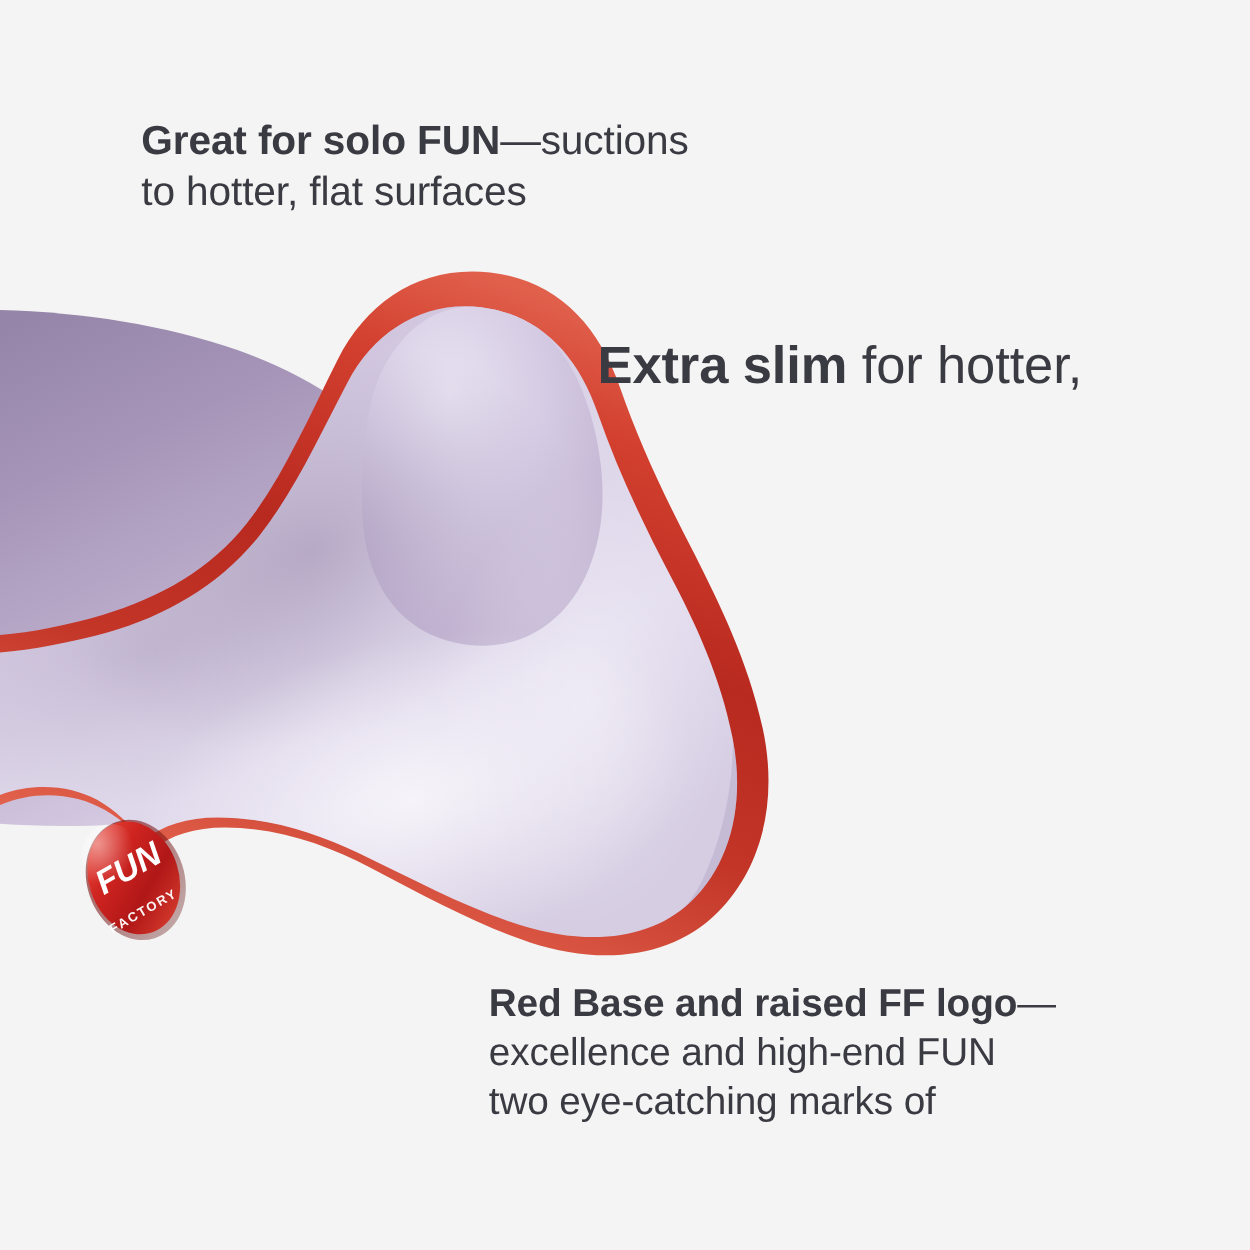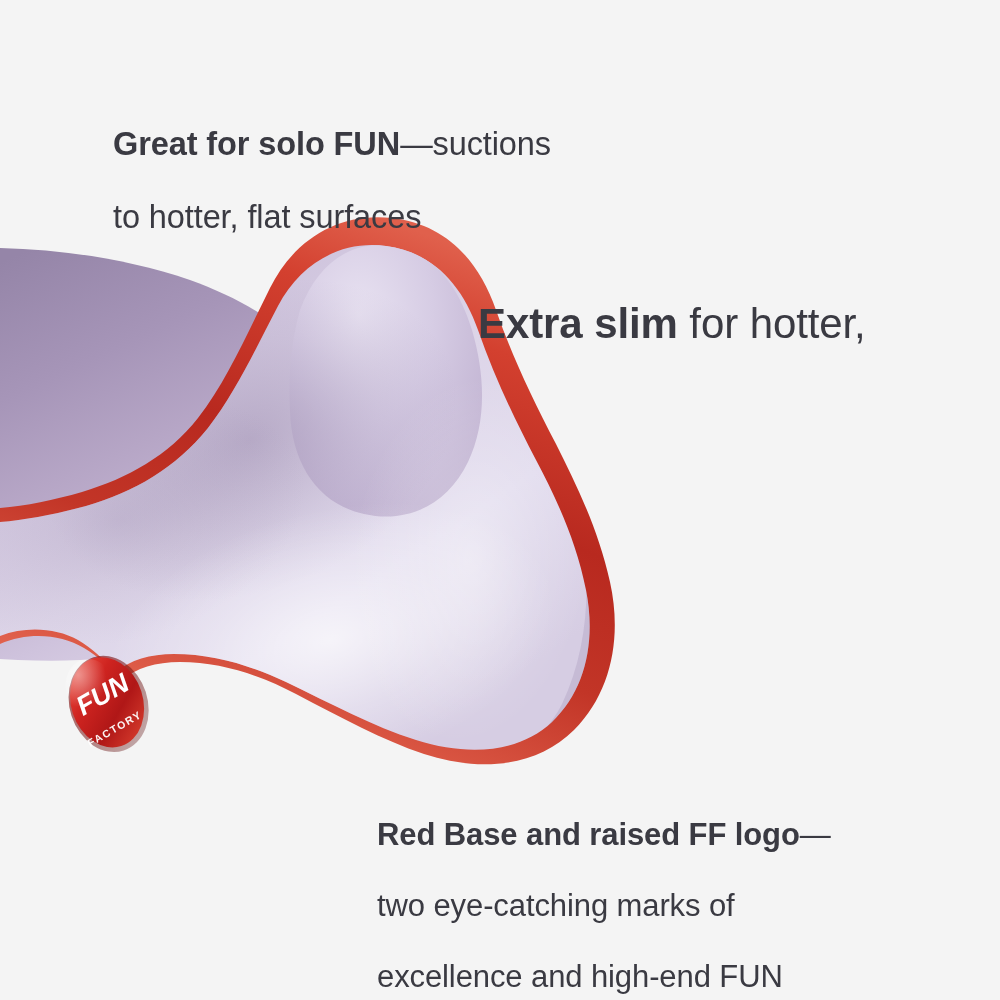--- a/index.html
+++ b/index.html
@@ -34,41 +34,40 @@
   .callout {
     position: absolute;
     color: #3a3a42;
     line-height: 1.26;
     letter-spacing: -0.1px;
     -webkit-font-smoothing: antialiased;
   }
   .callout .line {
     display: block;
     white-space: nowrap;
-    margin-top: 32px;
   }
   .callout .lead {
     font-weight: 700;
   }
   .callout .rest {
     font-weight: 400;
   }
 
   #callout-solo {
     left: 113px;
     top: 92px;
     font-size: 32.5px;
   }
   #callout-slim {
     left: 478px;
     top: 266px;
     font-size: 42px;
   }
   #callout-logo {
-    left: 377px;
+    left: 391px;
     top: 783px;
     font-size: 31px;
   }
 </style>
 </head>
 <body>
 
 <div id="stage">
 
   <svg id="product-art" viewBox="0 0 1000 1000" width="1000" height="1000" xmlns="http://www.w3.org/2000/svg">
@@ -244,17 +243,17 @@
   <div id="callout-slim" class="callout">
     <span class="line">
       <span class="lead">Extra slim</span><span class="rest"> for hotter,</span>
     </span>
   </div>
 
   <div id="callout-logo" class="callout">
     <span class="line">
       <span class="lead">Red Base and raised FF logo</span><span class="rest">—</span>
     </span>
+    <span class="line rest">excellence and high-end FUN</span>
     <span class="line rest">two eye-catching marks of</span>
-    <span class="line rest">excellence and high-end FUN</span>
   </div>
 
 </div>
 
 </body></html>

